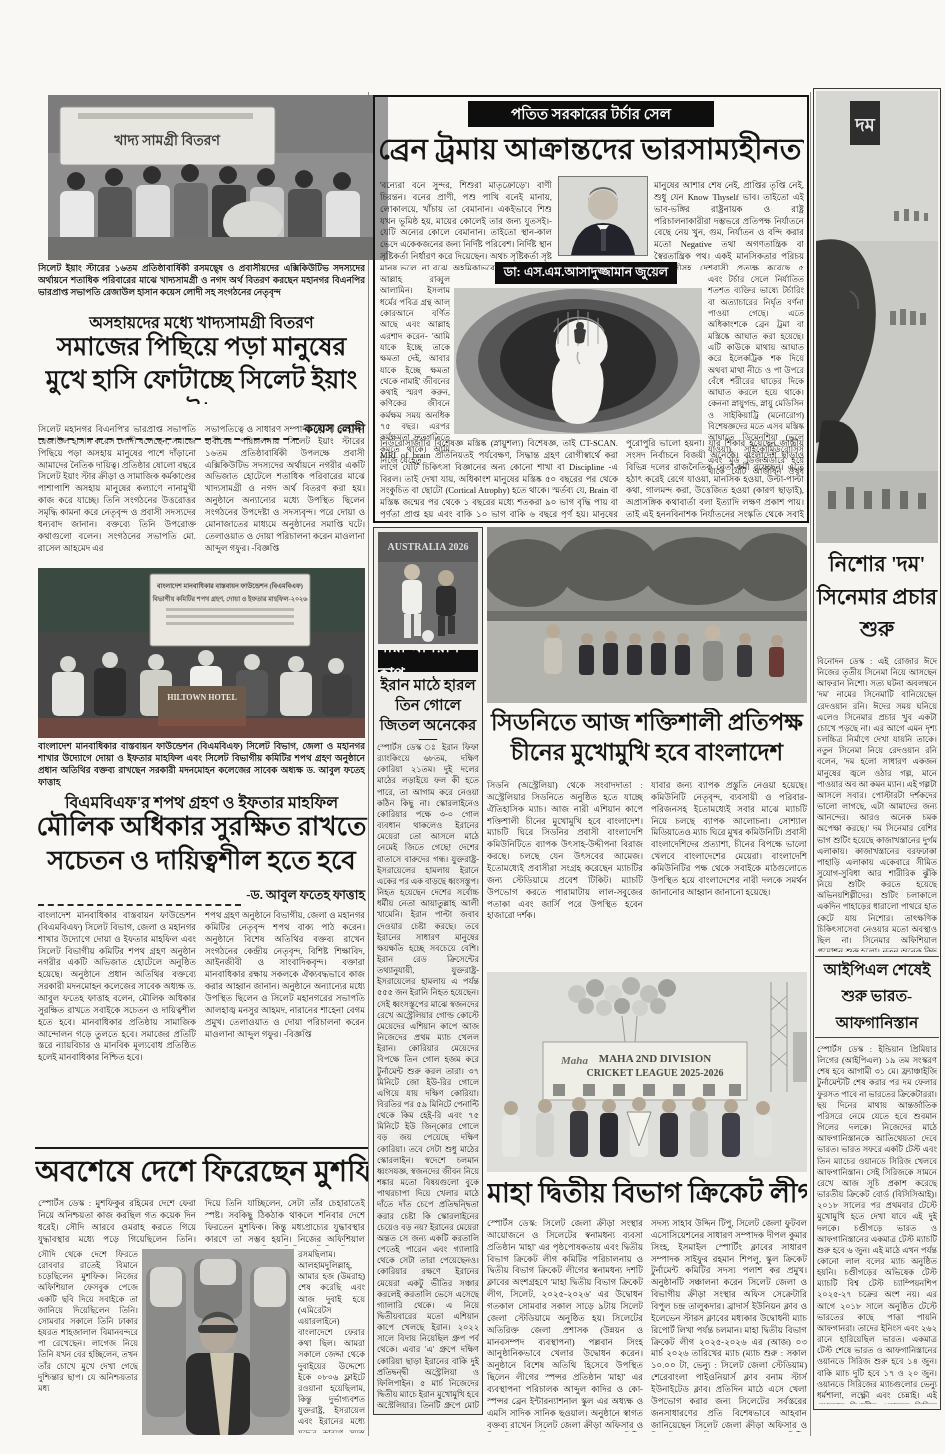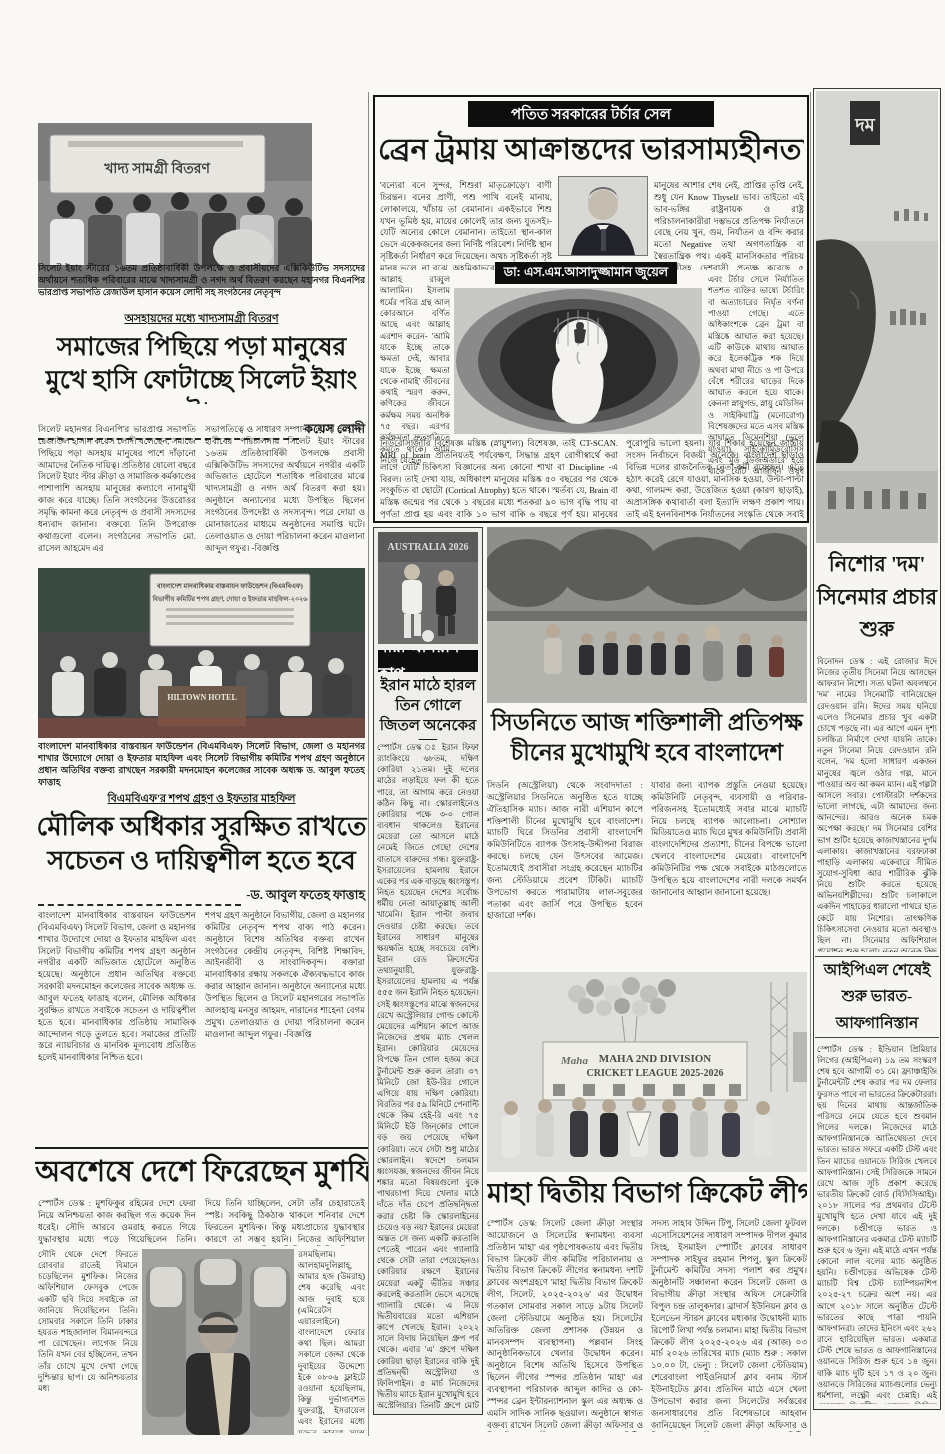--- a/index.html
+++ b/index.html
@@ -2,21 +2,21 @@
 <html><head>
 <meta charset="utf-8">
 <style>
   html,body{margin:0;padding:0;background:#dcdcda;}
   .page{position:relative;width:945px;height:1454px;background:#f9f8f4;
         font-family:"Liberation Serif", serif;color:#161616;overflow:hidden;}
   .abs{position:absolute;box-sizing:border-box;}
   .body-txt{font-size:8.6px;line-height:1.38;text-align:justify;overflow:hidden;}
   .sm-txt{font-size:8.2px;line-height:1.36;text-align:justify;overflow:hidden;}
   .cap{font-size:8.8px;font-weight:bold;line-height:1.35;text-align:justify;overflow:hidden;}
-  .kicker{font-size:11px;font-weight:bold;text-align:center;overflow:hidden;text-decoration:underline;}
+  .kicker{font-size:16px;font-weight:bold;text-align:center;overflow:hidden;}
   .hl{font-weight:bold;text-align:center;line-height:1.32;overflow:hidden;}
   .byrow{display:flex;align-items:flex-end;}
   .dash{flex:1;border-bottom:2px dashed #2a2a2a;height:9px;margin-right:5px;}
   .byname{font-size:12.5px;font-weight:bold;white-space:nowrap;}
   .blackbox{background:#0e0e0e;color:#fff;display:flex;align-items:center;justify-content:center;font-weight:bold;overflow:hidden;}
   .photo{overflow:hidden;background:#9a9a9a;}
   .vline{position:absolute;width:1px;background:#8a8a8a;}
   .hline{position:absolute;background:#1c1c1c;}
   .hdr{position:absolute;left:0;top:48px;width:945px;height:38px;background:#d9d9d6;
        border-top:1px solid #8e8e8e;border-bottom:1px solid #8e8e8e;}
@@ -28,21 +28,21 @@
 </style>
 </head>
 <body>
 
 <div class="page">
 
 
   <div class="vline" style="left:368px;top:92px;height:1344px;"></div>
   <div class="vline" style="left:810px;top:92px;height:1344px;"></div>
 
-  <div class="abs photo" style="left:38px;top:95px;width:274px;height:165px;margin-top:28px;">
+  <div class="abs photo" style="left:48px;top:95px;width:340px;height:165px;">
     <svg width="327" height="165" viewBox="0 0 327 165">
       <rect width="327" height="165" fill="#8f8f8f"></rect>
       <rect width="327" height="58" fill="#7c7c7c"></rect>
       <rect x="12" y="12" width="215" height="58" rx="3" fill="#e8e6e0" stroke="#9a9a9a"></rect>
       <text x="119" y="50" text-anchor="middle" font-size="14" font-weight="bold" fill="#3c3c3c">খাদ্য সামগ্রী বিতরণ</text>
       <rect x="30" y="18" width="175" height="6" fill="#bdbdb5"></rect>
       <g fill="#2f2f2f">
         <circle cx="28" cy="86" r="9"></circle>
           <circle cx="66" cy="82" r="9"></circle>
           <circle cx="104" cy="80" r="9"></circle>
@@ -59,21 +59,21 @@
         <rect x="126" y="88" width="34" height="60" rx="6" fill="#6e6e6e"></rect>
         <rect x="164" y="90" width="34" height="58" rx="6" fill="#3d3d3d"></rect>
         <rect x="202" y="92" width="34" height="56" rx="6" fill="#c9c9c9"></rect>
         <rect x="240" y="94" width="34" height="54" rx="6" fill="#515151"></rect>
         <rect x="278" y="96" width="34" height="52" rx="6" fill="#e2e2e2"></rect>
       </g>
       <ellipse cx="205" cy="128" rx="30" ry="22" fill="#d7d7d3"></ellipse>
       <rect x="0" y="142" width="327" height="23" fill="#70706e"></rect>
     </svg>
   </div>
-  <div class="abs cap" style="left:38px;top:263px;width:327px;height:46px;">সিলেট ইয়াং স্টারের ১৬তম প্রতিষ্ঠাবার্ষিকী উপলক্ষে ও প্রবাসীয়দের এক্সিকিউটিভ সদস্যদের অর্থায়নে শতাধিক পরিবারের মাঝে খাদ্যসামগ্রী ও নগদ অর্থ বিতরণ করছেন মহানগর বিএনপির ভারপ্রাপ্ত সভাপতি রেজাউল হাসান কয়েস লোদী সহ সংগঠনের নেতৃবৃন্দ</div>
+  <div class="abs cap" style="left:38px;top:263px;width:327px;height:46px;">সিলেট ইয়াং স্টারের ১৬তম প্রতিষ্ঠাবার্ষিকী রসমছ্ষে ও প্রবাসীয়দের এক্সিকিউটিভ সদস্যদের অর্থায়নে শতাধিক পরিবারের মাঝে খাদ্যসামগ্রী ও নগদ অর্থ বিতরণ করছেন মহানগর বিএনপির ভারপ্রাপ্ত সভাপতি রেজাউল হাসান কয়েস লোদী সহ সংগঠনের নেতৃবৃন্দ</div>
   <div class="abs kicker" style="left:38px;top:310px;width:327px;height:19px;">অসহায়দের মধ্যে খাদ্যসামগ্রী বিতরণ</div>
   <div class="abs hl" style="left:35px;top:330px;width:333px;height:74px;font-size:25px;">সমাজের পিছিয়ে পড়া মানুষের মুখে হাসি ফোটাচ্ছে সিলেট ইয়াং স্টার</div>
   <div class="abs byrow" style="left:38px;top:424px;width:327px;height:16px;">
     <div class="dash"></div>
     <div class="byname">কয়েস লোদী</div>
   </div>
   <div class="abs body-txt" style="left:38px;top:424px;width:158px;height:140px;">সিলেট মহানগর বিএনপি'র ভারপ্রাপ্ত সভাপতি রেজাউল হাসান কয়েস লোদী বলেছেন, সমাজে পিছিয়ে পড়া অসহায় মানুষের পাশে দাঁড়ানো আমাদের নৈতিক দায়িত্ব। প্রতিষ্ঠার ষোলো বছরে সিলেট ইয়াং স্টার ক্রীড়া ও সামাজিক কর্মকাণ্ডের পাশাপাশি অসহায় মানুষের কল্যাণে নানামুখী কাজ করে যাচ্ছে। তিনি সংগঠনের উত্তরোত্তর সমৃদ্ধি কামনা করে নেতৃবৃন্দ ও প্রবাসী সদস্যদের ধন্যবাদ জানান। বক্তব্যে তিনি উপরোক্ত কথাগুলো বলেন। সংগঠনের সভাপতি মো. রাসেল আহমেদ এর</div>
   <div class="abs body-txt" style="left:205px;top:424px;width:160px;height:140px;">সভাপতিত্বে ও সাধারণ সম্পাদক আলী আহসান হাবীবের পরিচালনায় সিলেট ইয়াং স্টারের ১৬তম প্রতিষ্ঠাবার্ষিকী উপলক্ষে প্রবাসী এক্সিকিউটিভ সদস্যদের অর্থায়নে নগরীর একটি অভিজাত হোটেলে শতাধিক পরিবারের মাঝে খাদ্যসামগ্রী ও নগদ অর্থ বিতরণ করা হয়। অনুষ্ঠানে অন্যান্যের মধ্যে উপস্থিত ছিলেন সংগঠনের উপদেষ্টা ও সদস্যবৃন্দ। পরে দোয়া ও মোনাজাতের মাধ্যমে অনুষ্ঠানের সমাপ্তি ঘটে। তেলাওয়াত ও দোয়া পরিচালনা করেন মাওলানা আব্দুল গফুর। -বিজ্ঞপ্তি</div>
 
   <div class="abs photo" style="left:38px;top:568px;width:327px;height:170px;">

